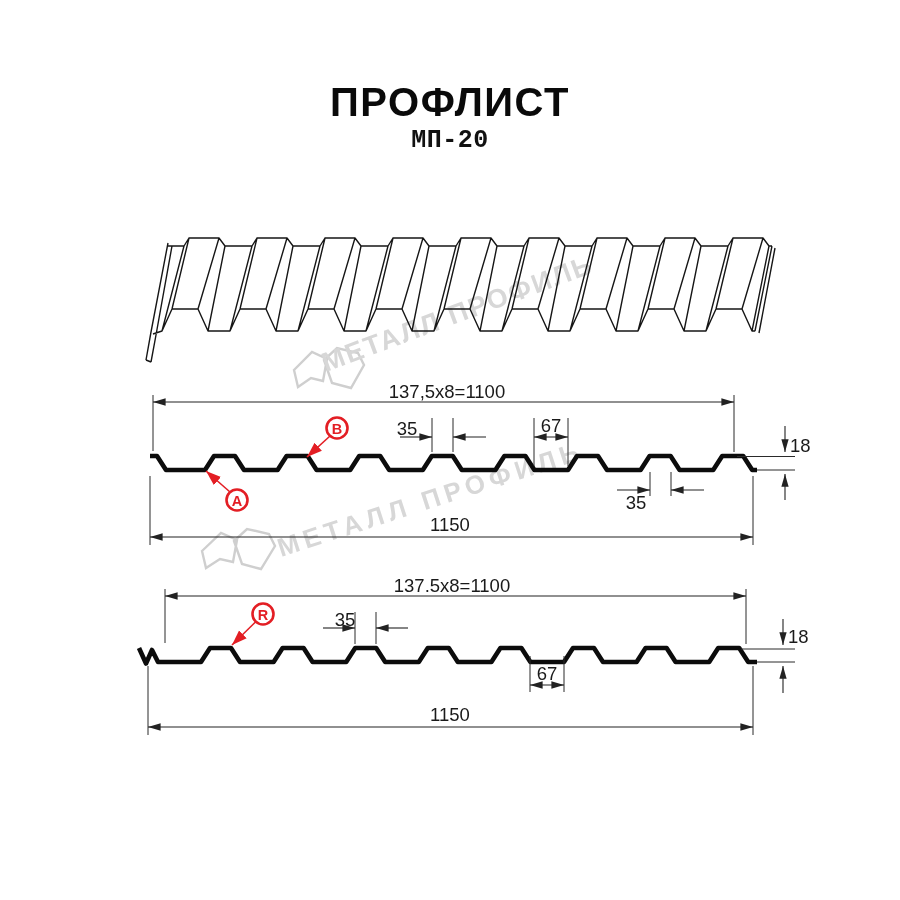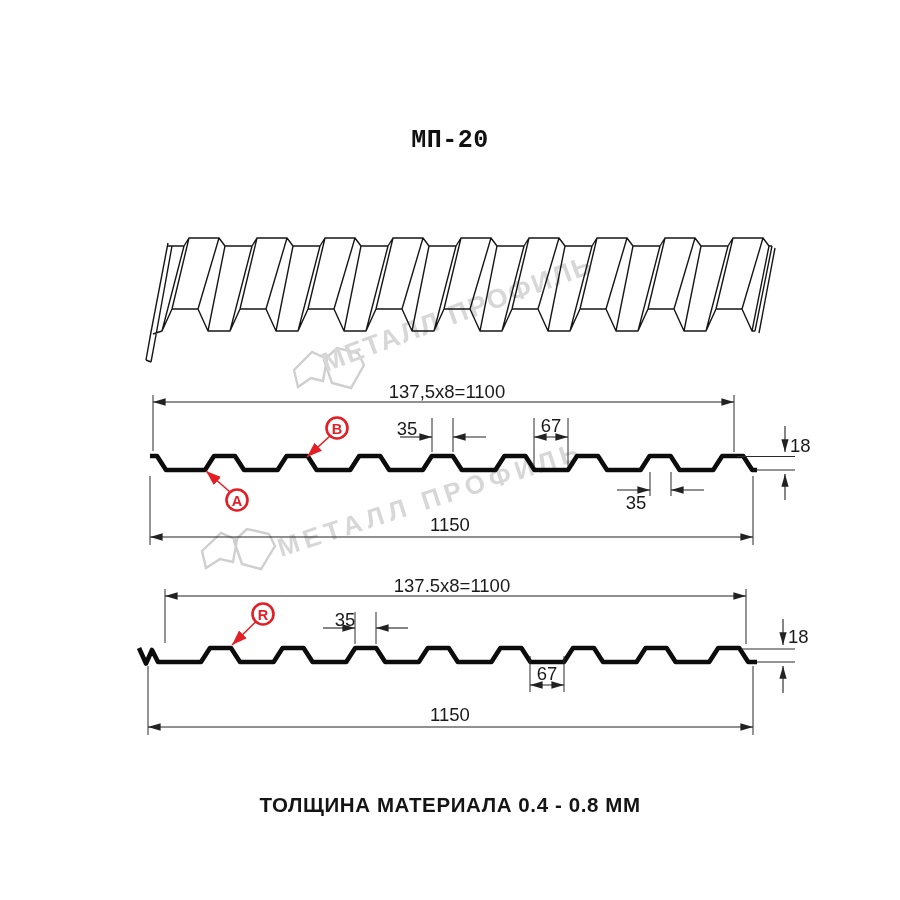--- a/index.html
+++ b/index.html
@@ -23,20 +23,21 @@
   .redln{stroke:#e31e24;stroke-width:1.6;fill:none;}
   .redcirc{stroke:#e31e24;stroke-width:2.6;fill:none;}
   .redtx{font-family:"Liberation Sans",sans-serif;font-size:14.5px;font-weight:bold;
          fill:#e31e24;text-anchor:middle;}
 </style>
 </head>
 <body>
 
 <div class="page">
 
+  <div class="title">ПРОФЛИСТ</div>
   <div class="subtitle">МП-20</div>
 
   <svg class="diagram" width="900" height="900" viewBox="0 0 900 900">
     <defs>
       <marker id="mA" viewBox="0 0 12 8" refX="11.5" refY="4" markerWidth="12" markerHeight="8" orient="auto-start-reverse">
           <path d="M0,0.7 L11.5,4 L0,7.3 Z" fill="#222"></path>
         </marker>
       <marker id="mR" viewBox="0 0 10 8" refX="9.5" refY="4" markerWidth="10" markerHeight="8" orient="auto">
           <path d="M0,0.6 L9.5,4 L0,7.4 Z" fill="#e31e24"></path>
         </marker>
@@ -147,14 +148,13 @@
       </g>
 
       <g>
         <line class="redln" x1="256" y1="621.5" x2="232" y2="645" marker-end="url(#mR)"></line>
         <circle class="redcirc" cx="263" cy="614" r="10.5"></circle>
         <text class="redtx" x="263" y="619.5">R</text>
       </g>
     </g>
   </svg>
 
-  <div class="footer">ТОЛЩИНА МАТЕРИАЛА 0.4 - 0.8 ММ</div>
 </div>
 
 </body></html>

